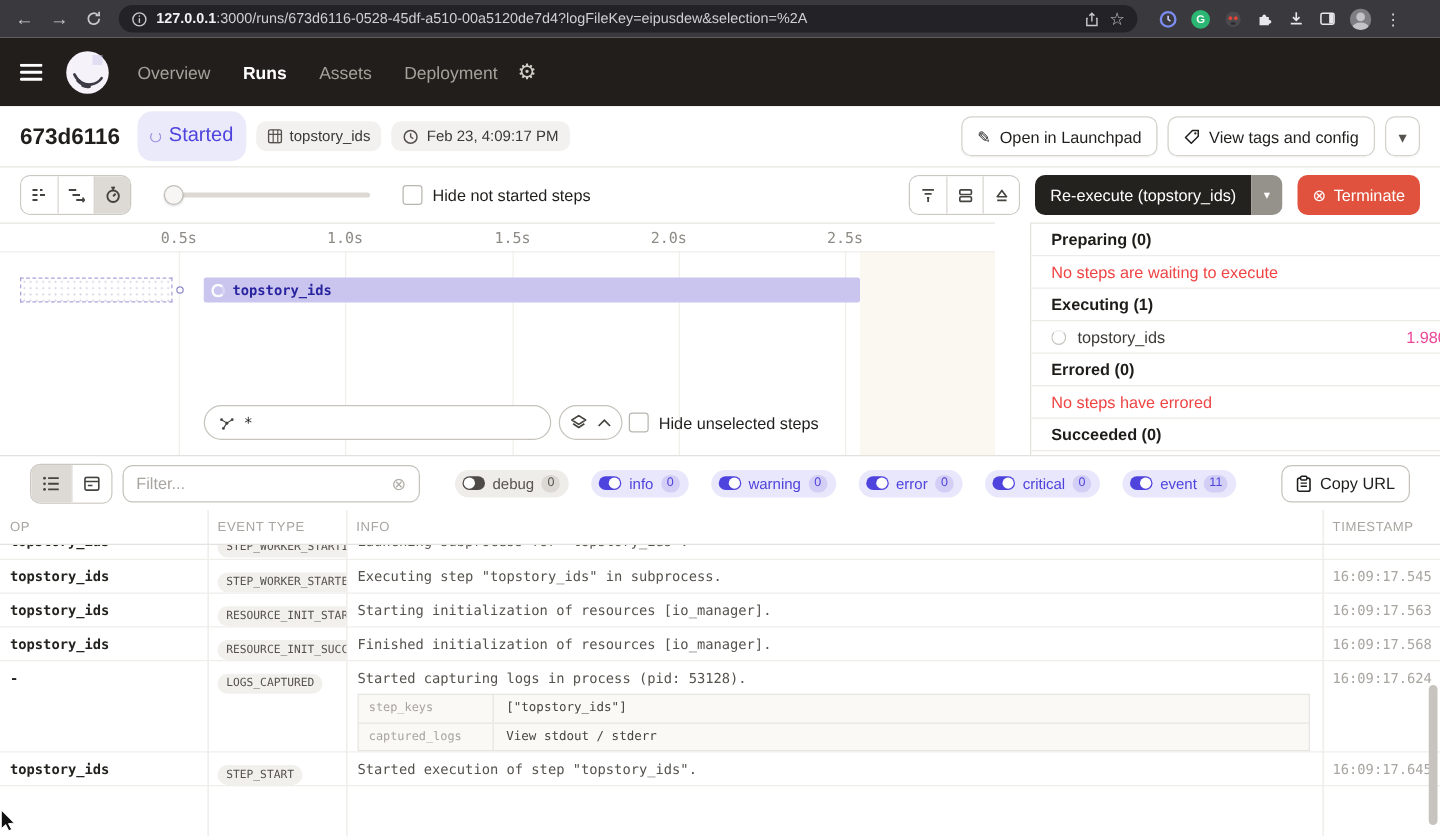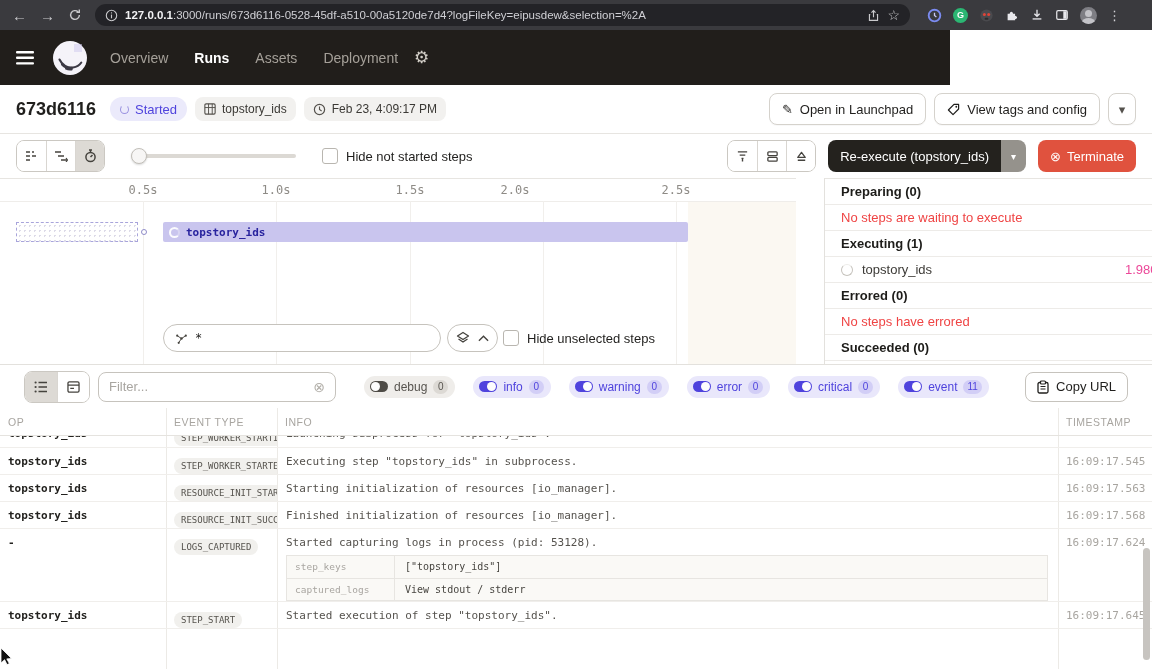--- a/index.html
+++ b/index.html
@@ -18,36 +18,36 @@
   .urlspacer{flex:1}
   .exts{display:flex;align-items:center;gap:11px;margin-left:4px;}
   .extc{width:15px;height:15px;border-radius:50%;display:flex;align-items:center;justify-content:center;
     font-size:9px;font-weight:bold;color:#fff;}
   .avatar{width:17px;height:17px;border-radius:50%;background:#7E7E84;position:relative;overflow:hidden;}
   .avatar::before{content:"";position:absolute;left:5px;top:3px;width:7px;height:7px;border-radius:50%;background:#C3C3C8;}
   .avatar::after{content:"";position:absolute;left:2px;top:11px;width:13px;height:8px;border-radius:50%;background:#C3C3C8;}
   .kebab{color:#D4D4D8;font-size:13px;letter-spacing:0;}
 
   
-  .dnav{position:absolute;top:30px;left:0;width:950px;height:55px;background:#211E1B;
+  .dnav{position:absolute;top:30px;left:0;width:1152px;height:55px;background:#211E1B;
     display:flex;align-items:center;padding:0 16px;box-sizing:border-box;}
   .navlinks{display:flex;gap:26px;margin-left:22px;font-size:14px;color:#A5A099;}
   .navlinks .active{color:#FFFFFF;font-weight:bold;}
   .navsearch{margin-left:auto;width:152px;height:28px;background:#3B3834;border-radius:14px;
     display:flex;align-items:center;gap:7px;padding:0 6px 0 10px;box-sizing:border-box;}
   .navsearch .ph{color:#97938C;font-size:13px;flex:1}
   .slashchip{width:18px;height:18px;background:#524F49;border-radius:4px;color:#BDB8B0;font-size:11px;
     display:flex;align-items:center;justify-content:center;}
   .gear{color:#D2CEC7;font-size:17px;margin-left:16px;}
 
   
   .runhdr{position:absolute;top:85px;left:0;width:1152px;height:48px;background:#fff;
     display:flex;align-items:center;padding:0 16px;box-sizing:border-box;gap:8px;}
   .runid{font-size:18px;font-weight:bold;color:#201F1D;margin-right:6px;}
-  .sbadge{height:24px;border-radius:12px;background:#EBEAFB;color:#4F43DD;font-size:13px;
+  .sbadge{height:40px;border-radius:12px;background:#EBEAFB;color:#4F43DD;font-size:16px;
     display:inline-flex;align-items:center;gap:6px;padding:0 10px;}
   .spin{width:9px;height:9px;border-radius:50%;border:1.5px solid #9B93E0;border-top-color:transparent;box-sizing:border-box;}
   .tag{height:24px;border-radius:8px;background:#F2F1EF;color:#3B3935;font-size:12px;
     display:inline-flex;align-items:center;gap:6px;padding:0 9px;}
   .hdr-actions{margin-left:auto;display:flex;gap:8px;align-items:center;}
   .wbtn{height:32px;background:#fff;border:1px solid #D5D2CC;border-radius:8px;font-size:13px;color:#201F1D;
     display:inline-flex;align-items:center;gap:7px;padding:0 12px;font-family:inherit;box-shadow:0 1px 1px rgba(0,0,0,.03);}
   .wbtn.sq{width:28px;padding:0;justify-content:center;color:#55524D;}
   .pencil{font-size:13px;}
 
@@ -354,21 +354,21 @@
       </button>
     </div>
   </div>
 
   <div class="gantt">
     <div class="nowzone"></div>
     <div class="axis">
       <span style="left:143px">0.5s</span>
       <span style="left:276px">1.0s</span>
       <span style="left:410px">1.5s</span>
-      <span style="left:515px">2.0s</span>
+      <span style="left:535px">2.0s</span>
       <span style="left:676px">2.5s</span>
     </div>
     <div class="gridline" style="left:143px"></div>
     <div class="gridline" style="left:276px"></div>
     <div class="gridline" style="left:410px"></div>
     <div class="gridline" style="left:543px"></div>
     <div class="gridline" style="left:676px"></div>
     <div class="waitbox"></div>
     <div class="conn"></div>
     <div class="gbar">

